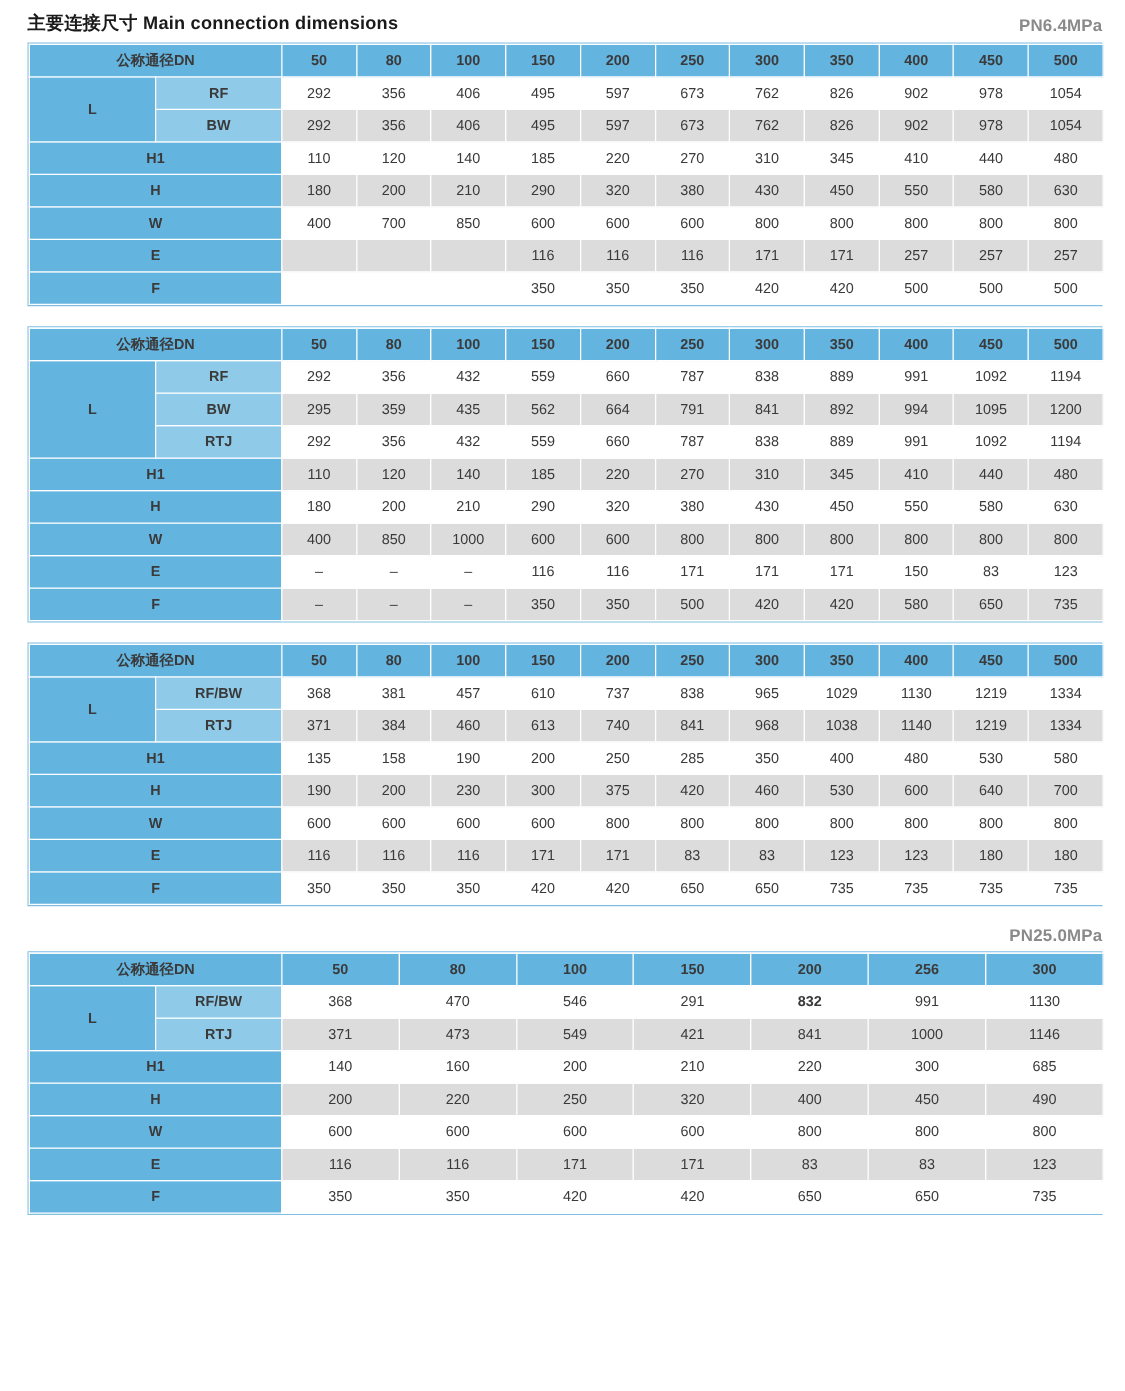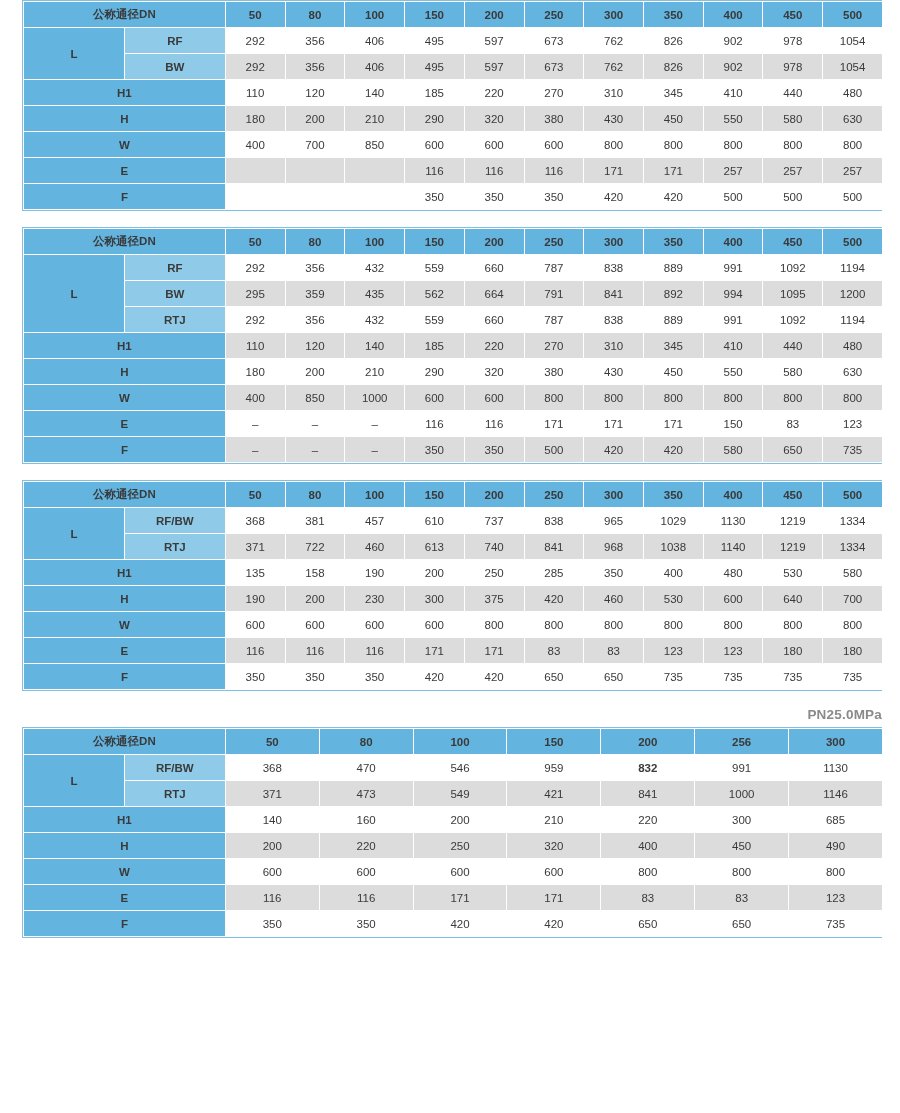--- a/index.html
+++ b/index.html
@@ -103,20 +103,24 @@
     padding: 0;
     box-sizing: border-box;
   }
   .gap-a { height: 16px; }
 </style>
 </head>
 <body>
 
 <div class="page">
 
+  <div class="title-row">
+    <div class="title-main">主要连接尺寸 Main connection dimensions</div>
+    <div class="pn-label">PN6.4MPa</div>
+  </div>
 
   <div class="tbl-wrap">
     <div class="outer">
       <table class="dim">
           <tbody id="tbody-0">
             <tr>
               <td class="hd-dn" colspan="2" style="width: 23.5%;">公称通径DN</td>
               <td class="hd" style="width: 6.95455%;">50</td>
               <td class="hd" style="width: 6.95455%;">80</td>
               <td class="hd" style="width: 6.95455%;">100</td>
@@ -402,21 +406,21 @@
               <td class="v-lt" style="width: 6.95455%;">838</td>
               <td class="v-lt" style="width: 6.95455%;">965</td>
               <td class="v-lt" style="width: 6.95455%;">1029</td>
               <td class="v-lt" style="width: 6.95455%;">1130</td>
               <td class="v-lt" style="width: 6.95455%;">1219</td>
               <td class="v-lt" style="width: 6.95455%;">1334</td>
             </tr>
             <tr>
               <td class="hd-sub" style="width: 13.63%;">RTJ</td>
               <td class="v-gy" style="width: 6.95455%;">371</td>
-              <td class="v-gy" style="width: 6.95455%;">722</td>
+              <td class="v-gy" style="width: 6.95455%;">384</td>
               <td class="v-gy" style="width: 6.95455%;">460</td>
               <td class="v-gy" style="width: 6.95455%;">613</td>
               <td class="v-gy" style="width: 6.95455%;">740</td>
               <td class="v-gy" style="width: 6.95455%;">841</td>
               <td class="v-gy" style="width: 6.95455%;">968</td>
               <td class="v-gy" style="width: 6.95455%;">1038</td>
               <td class="v-gy" style="width: 6.95455%;">1140</td>
               <td class="v-gy" style="width: 6.95455%;">1219</td>
               <td class="v-gy" style="width: 6.95455%;">1334</td>
             </tr>
@@ -513,21 +517,21 @@
               <td class="hd" style="width: 10.9286%;">200</td>
               <td class="hd" style="width: 10.9286%;">256</td>
               <td class="hd" style="width: 10.9286%;">300</td>
             </tr>
             <tr>
               <td class="hd-l" rowspan="2" style="width: 9.87%;">L</td>
               <td class="hd-sub" style="width: 13.63%;">RF/BW</td>
               <td class="v-lt" style="width: 10.9286%;">368</td>
               <td class="v-lt" style="width: 10.9286%;">470</td>
               <td class="v-lt" style="width: 10.9286%;">546</td>
-              <td class="v-lt" style="width: 10.9286%;">959</td>
+              <td class="v-lt" style="width: 10.9286%;">291</td>
               <td class="v-lt" style="width: 10.9286%; font-weight: bold;">832</td>
               <td class="v-lt" style="width: 10.9286%;">991</td>
               <td class="v-lt" style="width: 10.9286%;">1130</td>
             </tr>
             <tr>
               <td class="hd-sub" style="width: 13.63%;">RTJ</td>
               <td class="v-gy" style="width: 10.9286%;">371</td>
               <td class="v-gy" style="width: 10.9286%;">473</td>
               <td class="v-gy" style="width: 10.9286%;">549</td>
               <td class="v-gy" style="width: 10.9286%;">421</td>

